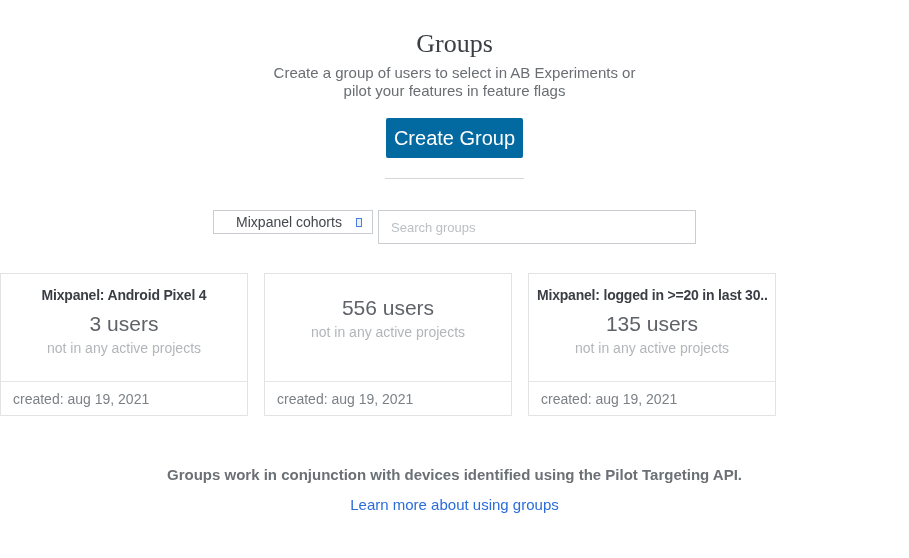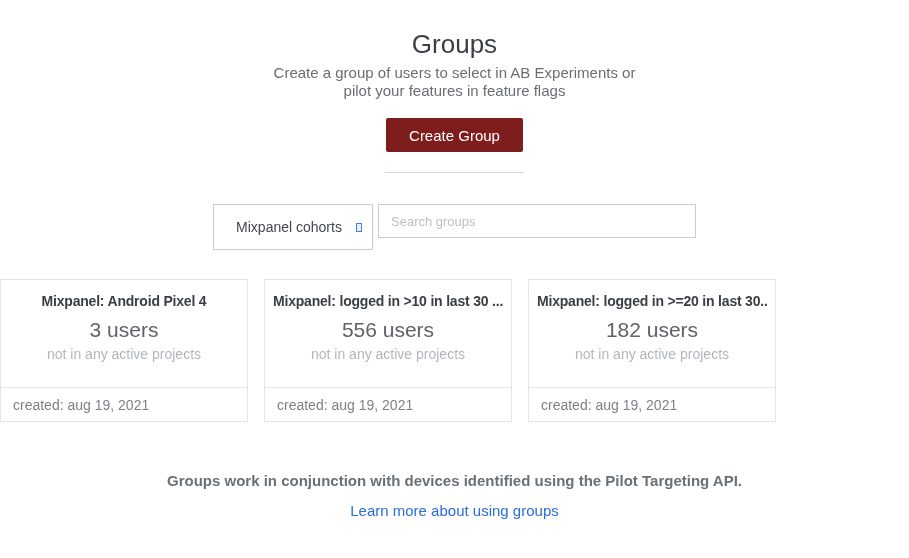--- a/index.html
+++ b/index.html
@@ -11,57 +11,58 @@
   }
   .page { width: 909px; padding-top: 30px; }
 
   
   .page-title {
     text-align: center;
     font-size: 26px;
     line-height: 28px;
     font-weight: 400;
     color: #3b3f45;
+    font-family: Liberation Serif, serif;
   }
   .page-subtitle {
     margin-top: 6px;
     text-align: center;
     font-size: 15px;
     line-height: 18px;
     color: #6a6e73;
   }
   .create-btn {
     display: block;
     margin: 18px auto 0;
-    width: 137px; height: 34px;
-    background: #7f1d1d;
+    width: 137px; height: 40px;
+    background: #0369a1;
     color: #ffffff;
     font-family: inherit;
-    font-size: 15px;
+    font-size: 20px;
     border: none;
     border-radius: 2px;
     cursor: pointer;
   }
   .header-divider {
     width: 139px;
     margin: 20px auto 0;
     border: none;
     border-top: 1px solid #d4d6d8;
   }
 
   
   .filters-row {
     margin-top: 31px;
     display: flex;
     justify-content: center;
     align-items: stretch;
     gap: 5px;
   }
   .cohort-dropdown {
-    width: 160px; height: 46px;
+    width: 160px; height: 24px;
     border: 1px solid #c9ccd0;
     background: #ffffff;
     display: flex;
     align-items: center;
     padding: 0 10px 0 14px;
     cursor: pointer;
   }
   .cohort-dropdown-label {
     flex: 1;
     text-align: center;
@@ -184,31 +185,30 @@
       <div class="card-body">
         <div class="card-title">Mixpanel: Android Pixel 4</div>
         <div class="card-users">3 users</div>
         <div class="card-status">not in any active projects</div>
       </div>
       <div class="card-footer">created: aug 19, 2021</div>
     </div>
 
     <div class="group-card">
       <div class="card-body">
-        <div class="card-title">Mixpanel: logged in &gt;10 in last 30 ...</div>
         <div class="card-users">556 users</div>
         <div class="card-status">not in any active projects</div>
       </div>
       <div class="card-footer">created: aug 19, 2021</div>
     </div>
 
     <div class="group-card">
       <div class="card-body">
         <div class="card-title">Mixpanel: logged in &gt;=20 in last 30...</div>
-        <div class="card-users">182 users</div>
+        <div class="card-users">135 users</div>
         <div class="card-status">not in any active projects</div>
       </div>
       <div class="card-footer">created: aug 19, 2021</div>
     </div>
 
   </div>
 
   <div class="footer-note">Groups work in conjunction with devices identified using the Pilot Targeting API.</div>
 
   <a class="footer-link">Learn more about using groups</a>

